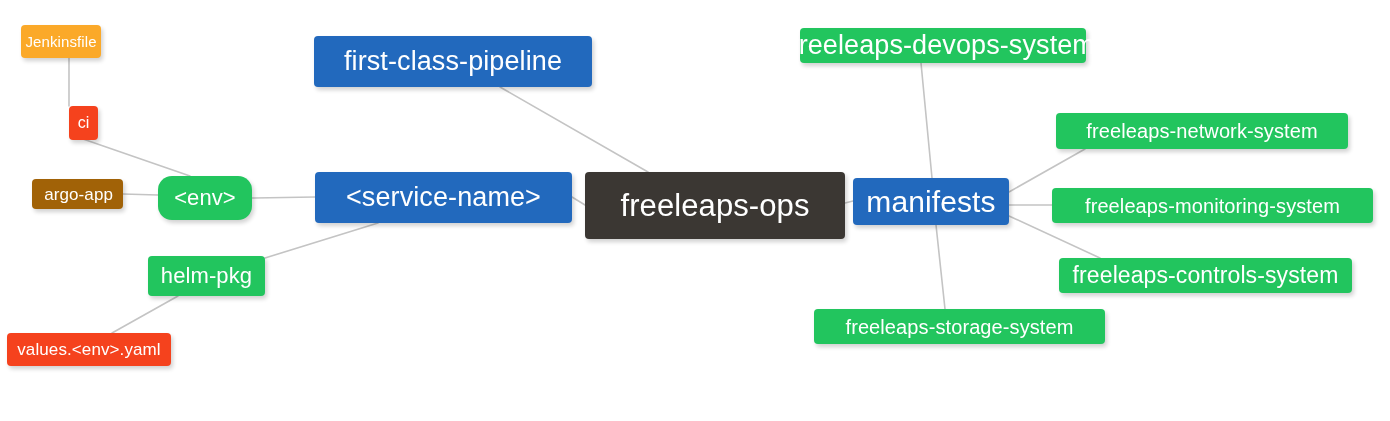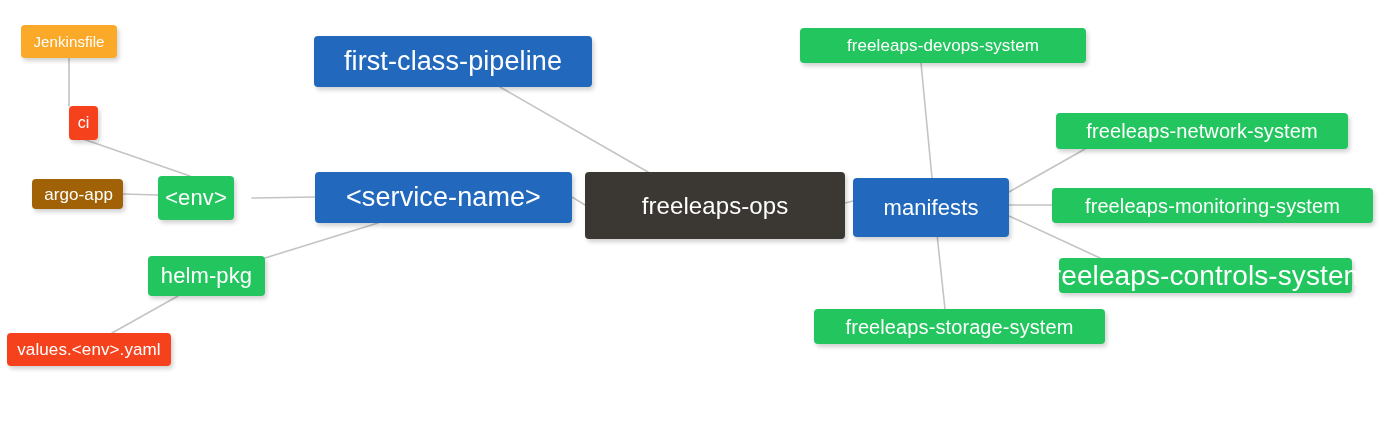--- a/index.html
+++ b/index.html
@@ -61,59 +61,59 @@
       <line x1="158" y1="195" x2="123" y2="194" stroke="#c4c4c4" stroke-width="1.6" stroke-linecap="round"></line>
       <line x1="69" y1="106" x2="69" y2="58" stroke="#c4c4c4" stroke-width="1.6" stroke-linecap="round"></line>
       <line x1="178" y1="296" x2="112" y2="333" stroke="#c4c4c4" stroke-width="1.6" stroke-linecap="round"></line>
       <line x1="932" y1="178" x2="921" y2="63" stroke="#c4c4c4" stroke-width="1.6" stroke-linecap="round"></line>
       <line x1="1009" y1="192" x2="1085" y2="149" stroke="#c4c4c4" stroke-width="1.6" stroke-linecap="round"></line>
       <line x1="1009" y1="205" x2="1052" y2="205" stroke="#c4c4c4" stroke-width="1.6" stroke-linecap="round"></line>
       <line x1="1009" y1="216" x2="1100" y2="258" stroke="#c4c4c4" stroke-width="1.6" stroke-linecap="round"></line>
       <line x1="936" y1="225" x2="945" y2="309" stroke="#c4c4c4" stroke-width="1.6" stroke-linecap="round"></line>
     </svg>
   <div id="nodes-layer">
-      <div class="node" style="left: 585px; top: 172px; width: 260px; height: 67px; background: rgb(59, 55, 51); font-size: 24px; justify-content: center;">
+      <div class="node" style="left: 585px; top: 172px; width: 260px; height: 67px; background: rgb(59, 55, 51); font-size: 31px; justify-content: center;">
         <span class="node-label">freeleaps-ops</span>
       </div>
       <div class="node" style="left: 315px; top: 172px; width: 257px; height: 51px; background: rgb(34, 105, 189); font-size: 27px;">
         <span class="node-label">&lt;service-name&gt;</span>
       </div>
       <div class="node" style="left: 314px; top: 36px; width: 278px; height: 51px; background: rgb(34, 105, 189); font-size: 27px; justify-content: center;">
         <span class="node-label">first-class-pipeline</span>
       </div>
-      <div class="node" style="left: 158px; top: 176px; width: 76px; height: 44px; background: rgb(34, 197, 94); font-size: 22px;">
+      <div class="node" style="left: 158px; top: 176px; width: 94px; height: 44px; background: rgb(34, 197, 94); font-size: 22px; border-radius: 14px;">
         <span class="node-label">&lt;env&gt;</span>
       </div>
       <div class="node" style="left: 54px; top: 106px; width: 29px; height: 34px; background: rgb(245, 66, 29); font-size: 16px; margin-left: 15px;">
         <span class="node-label">ci</span>
       </div>
-      <div class="node" style="left: 21px; top: 25px; width: 96px; height: 33px; background: rgb(251, 169, 41); font-size: 15px;">
+      <div class="node" style="left: 21px; top: 25px; width: 80px; height: 33px; background: rgb(251, 169, 41); font-size: 15px;">
         <span class="node-label">Jenkinsfile</span>
       </div>
       <div class="node" style="left: 32px; top: 179px; width: 91px; height: 30px; background: #a16207; font-size: 17px; justify-content: flex-end;">
         <span class="node-label">argo-app</span>
       </div>
       <div class="node" style="left: 148px; top: 256px; width: 117px; height: 40px; background: rgb(34, 197, 94); font-size: 22px;">
         <span class="node-label">helm-pkg</span>
       </div>
       <div class="node" style="left: 7px; top: 333px; width: 164px; height: 33px; background: rgb(245, 66, 29); font-size: 17px;">
         <span class="node-label">values.&lt;env&gt;.yaml</span>
       </div>
-      <div class="node" style="left: 853px; top: 178px; width: 156px; height: 59px; background: rgb(34, 105, 189); font-size: 22px;">
+      <div class="node" style="left: 853px; top: 178px; width: 156px; height: 47px; background: rgb(34, 105, 189); font-size: 30px;">
         <span class="node-label">manifests</span>
       </div>
-      <div class="node" style="left: 800px; top: 28px; width: 286px; height: 35px; background: rgb(34, 197, 94); font-size: 17px;">
+      <div class="node" style="left: 800px; top: 28px; width: 286px; height: 35px; background: rgb(34, 197, 94); font-size: 27px;">
         <span class="node-label">freeleaps-devops-system</span>
       </div>
       <div class="node" style="left: 1056px; top: 113px; width: 292px; height: 36px; background: rgb(34, 197, 94); font-size: 20px;">
         <span class="node-label">freeleaps-network-system</span>
       </div>
       <div class="node" style="left: 1052px; top: 188px; width: 321px; height: 35px; background: rgb(34, 197, 94); font-size: 20px;">
         <span class="node-label">freeleaps-monitoring-system</span>
       </div>
-      <div class="node" style="left: 1059px; top: 258px; width: 293px; height: 35px; background: rgb(34, 197, 94); font-size: 28px;">
+      <div class="node" style="left: 1059px; top: 258px; width: 293px; height: 35px; background: rgb(34, 197, 94); font-size: 23px;">
         <span class="node-label">freeleaps-controls-system</span>
       </div>
       <div class="node" style="left: 814px; top: 309px; width: 291px; height: 35px; background: rgb(34, 197, 94); font-size: 20px;">
         <span class="node-label">freeleaps-storage-system</span>
       </div>
     </div>
 </div>
 
 </body></html>

